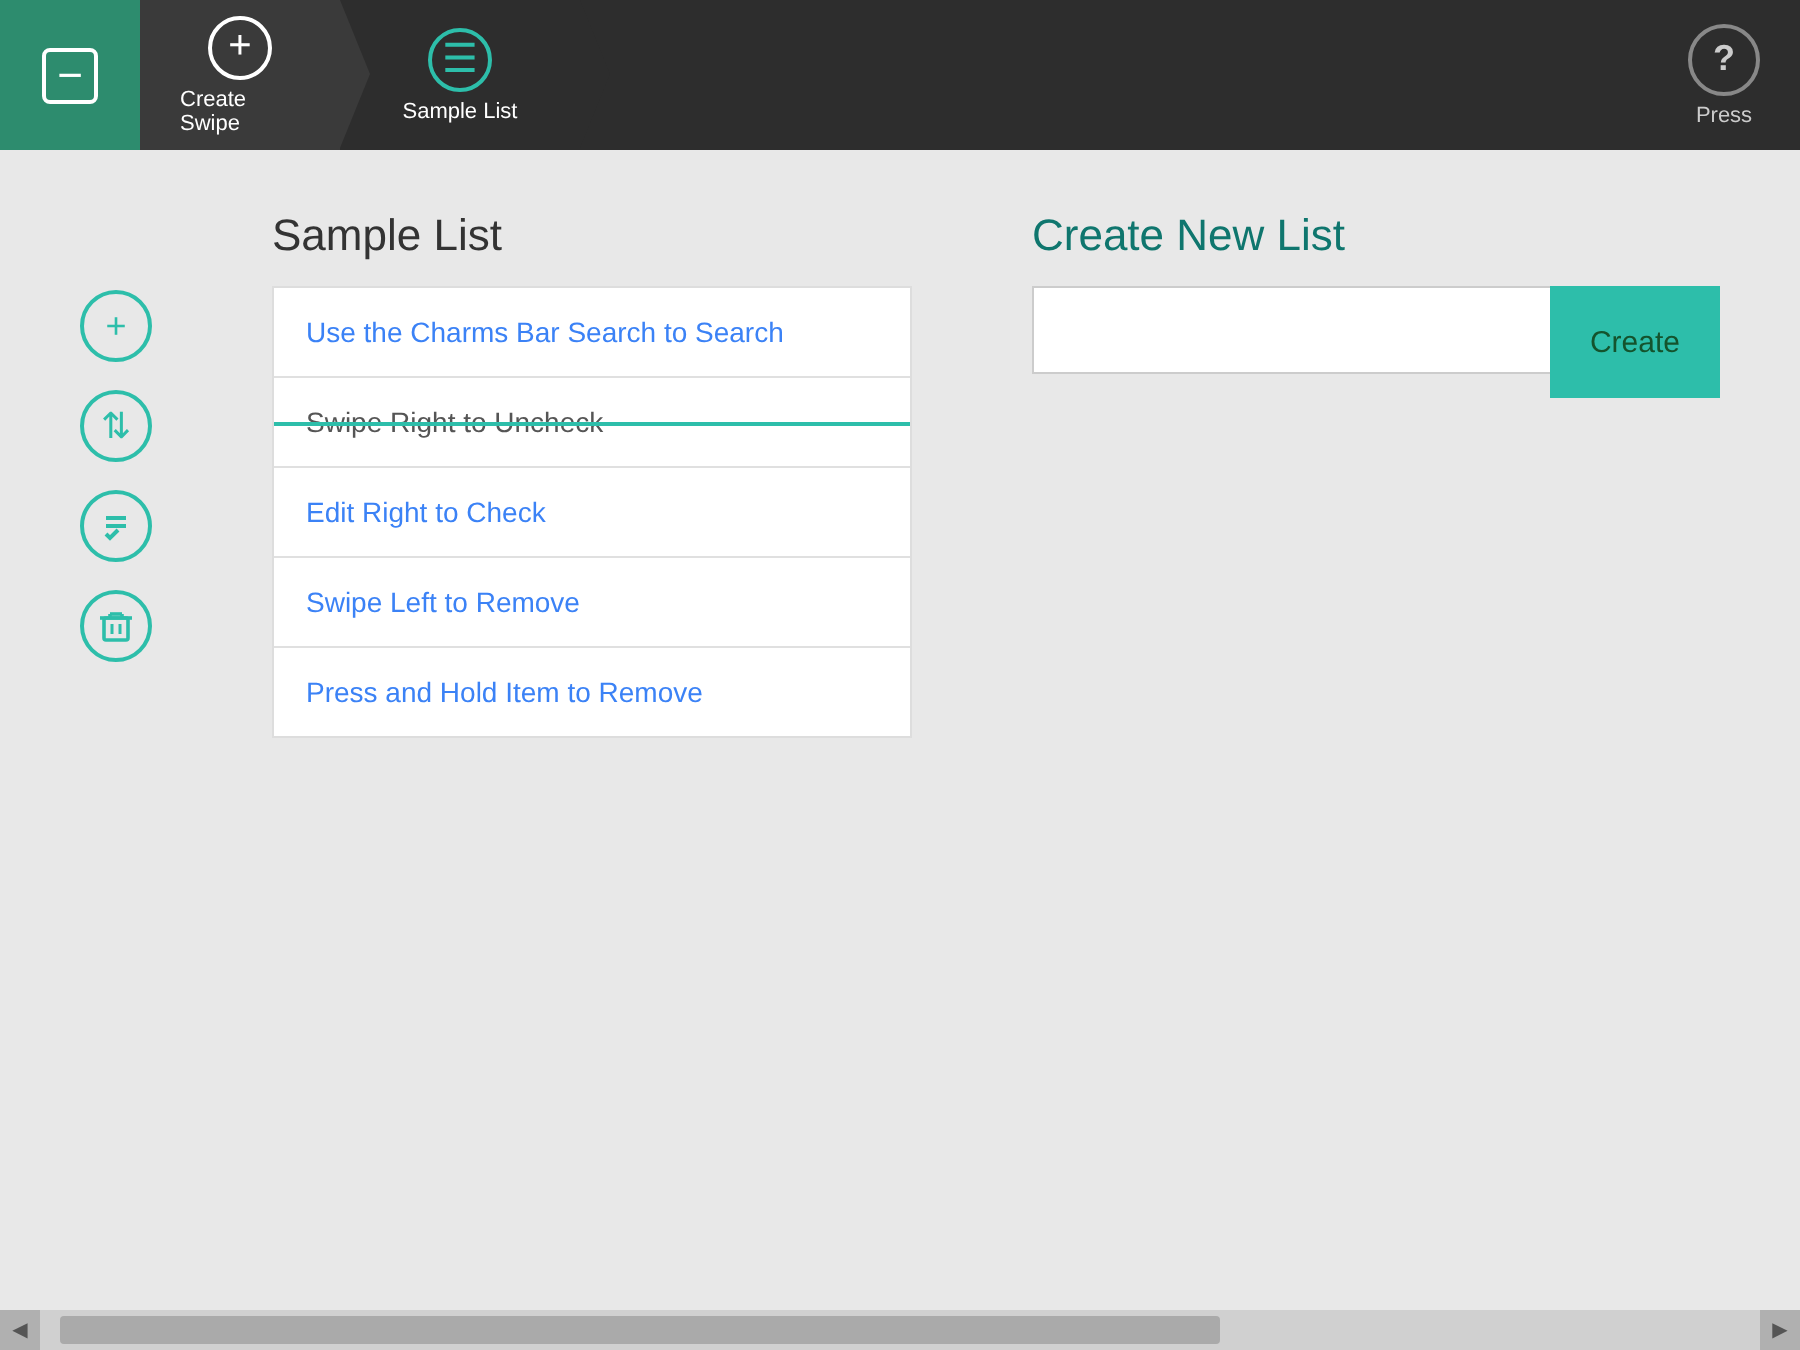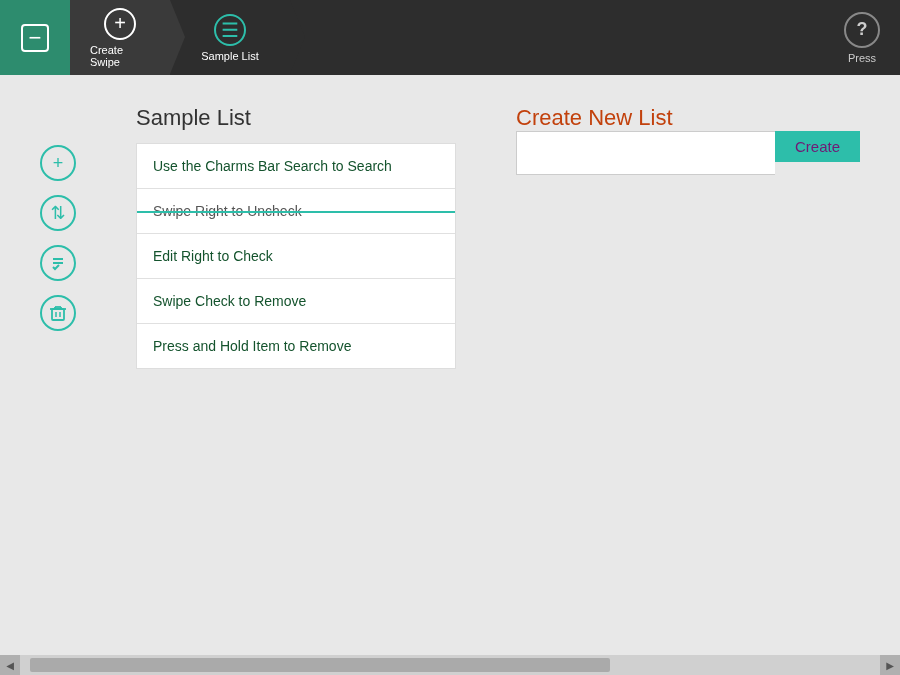--- a/index.html
+++ b/index.html
@@ -187,21 +187,21 @@
 
     .list-items {
       background: #fff;
       border: 1px solid #ddd;
     }
 
     .list-item {
       padding: 14px 16px;
       border-bottom: 1px solid #e0e0e0;
       font-size: 14px;
-      color: #14532d;
+      color: #3b82f6;
       cursor: pointer;
       position: relative;
     }
 
     .list-item:last-child {
       border-bottom: none;
     }
 
     .list-item-strikethrough {
       position: relative;
@@ -220,44 +220,45 @@
 
     
     .right-panel {
       flex: 1;
       padding-top: 0;
     }
 
     .right-title {
       font-size: 22px;
       font-weight: 300;
-      color: #c2410c;
+      color: #0f766e;
+      margin-bottom: 12px;
     }
 
     .create-row {
       display: flex;
       gap: 0;
     }
 
     .create-input {
       flex: 1;
       height: 44px;
       border: 1.5px solid #ccc;
       border-right: none;
       padding: 0 12px;
       font-size: 14px;
       outline: none;
       background: #fff;
     }
 
     .create-button {
-      height: 31px;
+      height: 56px;
       padding: 0 20px;
       background: #2dbeaa;
-      color: #701a75;
+      color: #14532d;
       border: none;
       font-size: 15px;
       cursor: pointer;
       font-weight: 500;
     }
 
     
     .bottom-scrollbar {
       position: absolute;
       bottom: 0;
@@ -366,21 +367,21 @@
       <div class="list-item">
         <span>Use the Charms Bar Search to Search</span>
       </div>
       <div class="list-item list-item-strikethrough">
         <span>Swipe Right to Uncheck</span>
       </div>
       <div class="list-item">
         <span>Edit Right to Check</span>
       </div>
       <div class="list-item">
-        <span>Swipe Check to Remove</span>
+        <span>Swipe Left to Remove</span>
       </div>
       <div class="list-item">
         <span>Press and Hold Item to Remove</span>
       </div>
 
     </div>
   </div>
 
   <div class="right-panel">
     <div class="right-title">Create New List</div>

